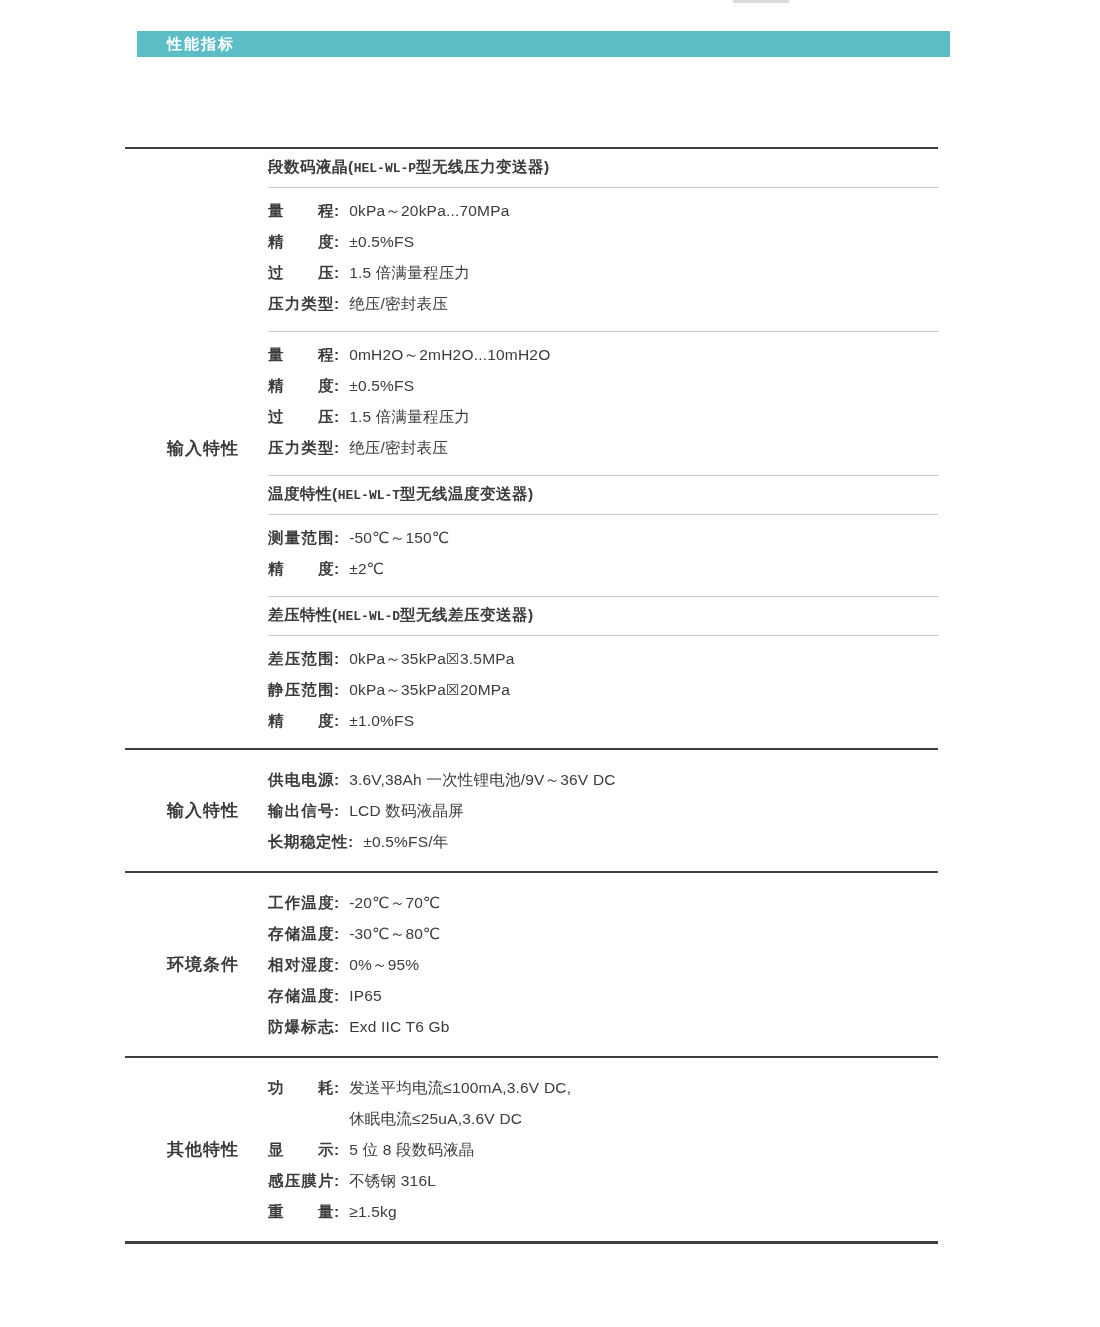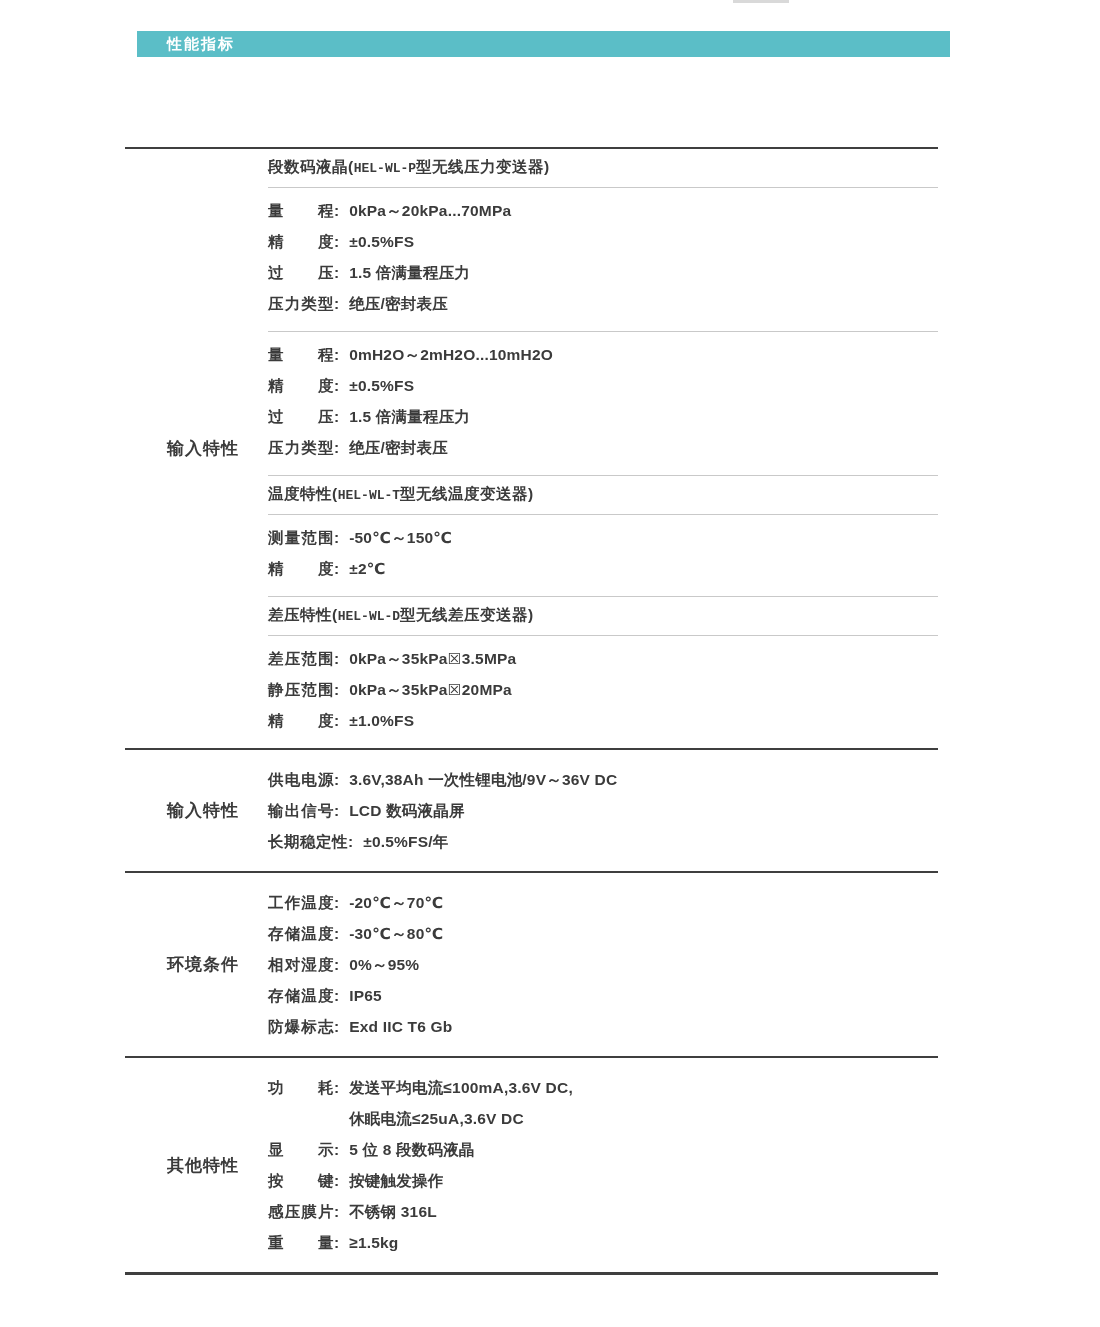--- a/index.html
+++ b/index.html
@@ -40,21 +40,21 @@
   .sec-rows.no-header { padding:14px 0; }
 
   .spec-row { line-height:31px; font-size:15.5px; white-space:nowrap; }
   .spec-label {
     display:inline-block; min-width:66px;
     text-align:justify; text-align-last:justify;
     font-weight:600; letter-spacing:0.5px;
   }
   .colon { font-weight:600; margin-right:10px; }
   .colon.invis { visibility:hidden; }
-  .spec-value { font-weight:700; letter-spacing:0.2px; }
+  .spec-value { font-weight:400; letter-spacing:0.2px; }
 </style>
 </head>
 <body>
 
 <div class="page">
   <div class="top-sliver"></div>
 
   <div class="header-bar">
     <span class="header-title">性能指标</span>
   </div>
@@ -132,21 +132,20 @@
       <div class="spec-group">
         <div class="group-label-cell">
           <span class="group-label">其他特性</span>
         </div>
         <div class="group-content">
           <div class="section">
             <div class="sec-rows no-header">
               <div class="spec-row"><span class="spec-label">功耗</span><span class="colon">:</span><span class="spec-value">发送平均电流≤100mA,3.6V DC,</span></div>
               <div class="spec-row"><span class="spec-label"></span><span class="colon invis">:</span><span class="spec-value">休眠电流≤25uA,3.6V DC</span></div>
               <div class="spec-row"><span class="spec-label">显示</span><span class="colon">:</span><span class="spec-value">5 位 8 段数码液晶</span></div>
-              <div class="spec-row"><span class="spec-label">按键</span><span class="colon">:</span><span class="spec-value">按键触发操作</span></div>
               <div class="spec-row"><span class="spec-label">感压膜片</span><span class="colon">:</span><span class="spec-value">不锈钢 316L</span></div>
               <div class="spec-row"><span class="spec-label">重量</span><span class="colon">:</span><span class="spec-value">≥1.5kg</span></div>
             </div>
           </div>
         </div>
       </div>
     </div>
 </div>
 
 </body></html>

